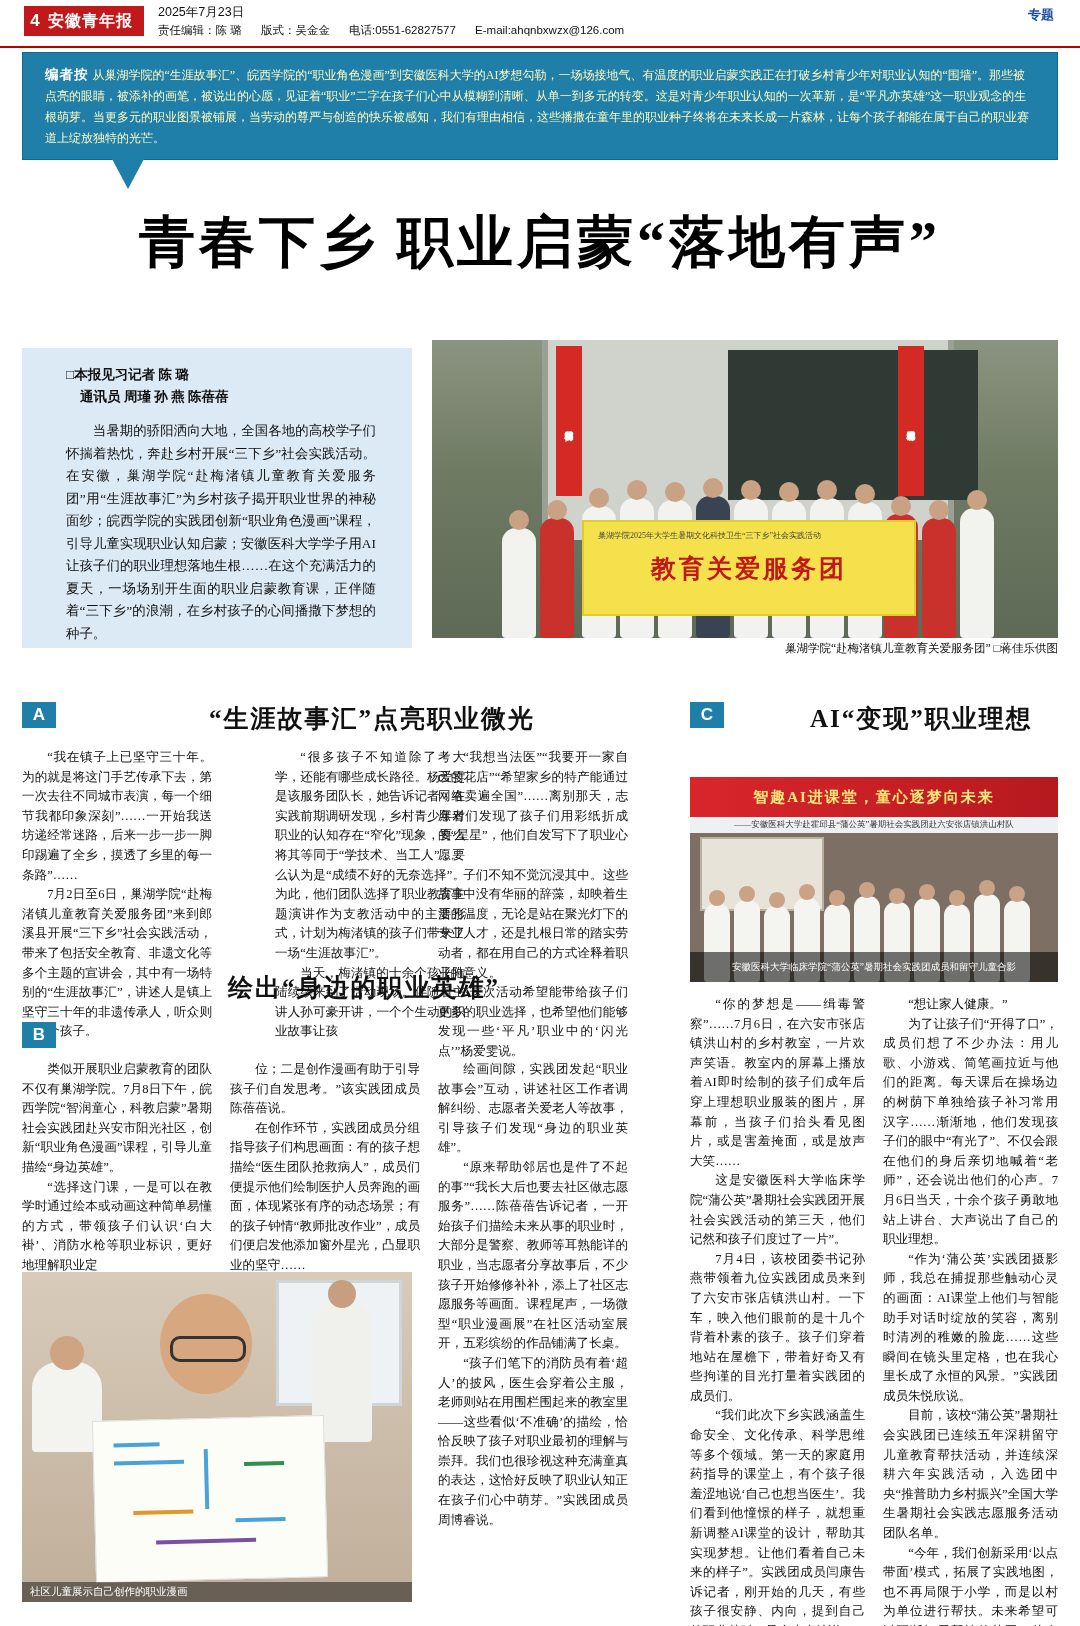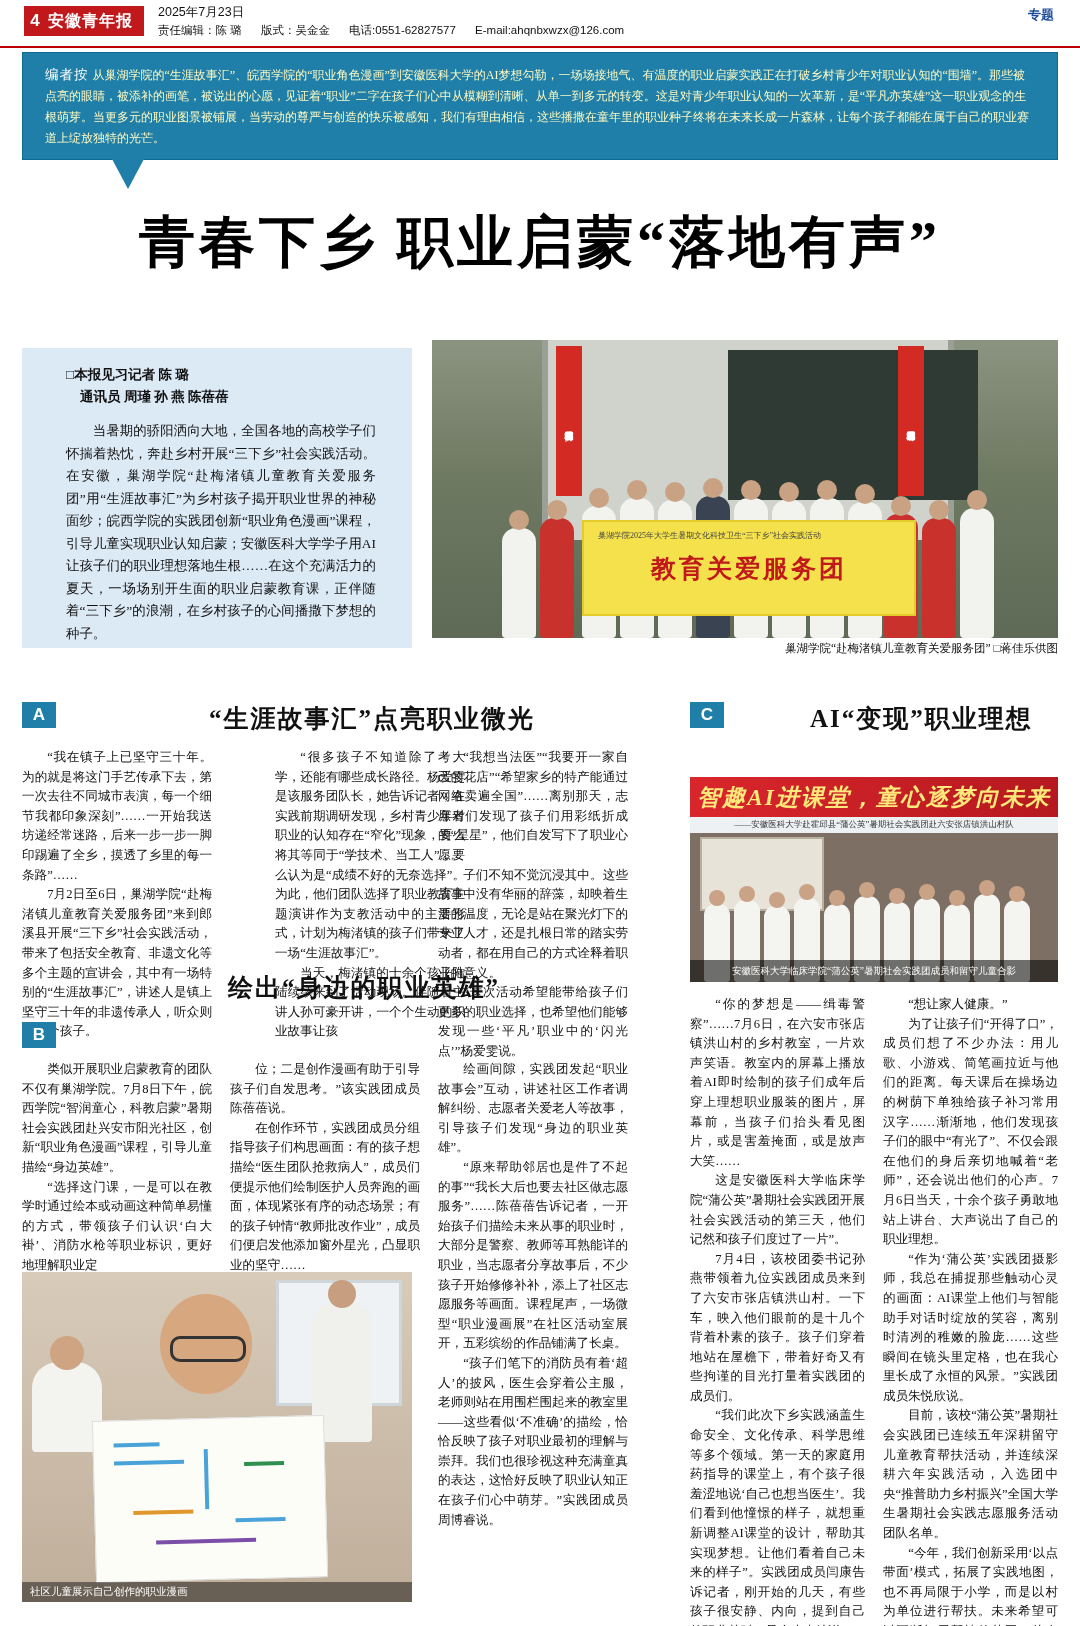--- a/index.html
+++ b/index.html
@@ -90,21 +90,21 @@
     top: 0; left: 0;
     width: 1036px;
     height: 108px;
     background: #1f7fa8;
     border: 1px solid #0e6a90;
     box-sizing: border-box;
     padding: 12px 22px 10px 22px;
   }
   .note-label {
     color: #ffffff;
-    font-weight: normal;
+    font-weight: bold;
     font-size: 13.5px;
     letter-spacing: 1px;
   }
   .note-text {
     color: #fef9c3;
     font-size: 12px;
     line-height: 21px;
     text-align: justify;
     text-indent: 0;
   }
@@ -251,37 +251,37 @@
   .photo-c {
     position: absolute;
     left: 690px; top: 777px;
     width: 368px; height: 205px;
     background: #4a3f3a;
     overflow: hidden;
   }
   .pc-top {
     position: absolute; top: 0; left: 0; width: 368px; height: 40px;
     background: linear-gradient(90deg,#d9262c,#b5191f);
-    color: #ffe97a; font-size: 23px; font-weight: bold; letter-spacing: 2px;
-    display: flex; align-items: center; justify-content: center; font-style: italic;
+    color: #ffe97a; font-size: 15px; font-weight: bold; letter-spacing: 2px;
+    display: flex; align-items: center; justify-content: center;
   }
   .pc-sub {
     position: absolute; top: 40px; left: 0; width: 368px; height: 16px;
     background: #eef1f4; color: #333; font-size: 8.5px;
     display: flex; align-items: center; justify-content: center;
   }
   .pc-room { position: absolute; top: 56px; left: 0; width: 368px; height: 149px; background: #7d6f63; }
   .pc-board { position: absolute; top: 4px; left: 10px; width: 120px; height: 70px; background: #e8e3d8; border: 2px solid #b9b0a0; }
   .pc-kid {
     position: absolute; bottom: 0; width: 26px; height: 78px;
     background: #f4f4f0; border-radius: 11px 11px 3px 3px;
   }
   .pc-kid .head { position: absolute; top: -14px; left: 5px; width: 16px; height: 16px; background: #caa285; border-radius: 50%; }
   .pc-caption-bar {
-    position: absolute; bottom: 0; left: 0; width: 368px; height: 22px;
+    position: absolute; bottom: 0; left: 0; width: 368px; height: 30px;
     background: rgba(0,0,0,0.55); color: #fff; font-size: 9.5px;
     display: flex; align-items: center; justify-content: center;
   }
 
   
   .photo-b {
     position: absolute;
     left: 22px; top: 1272px;
     width: 390px; height: 330px;
     background: #cdbfae;

